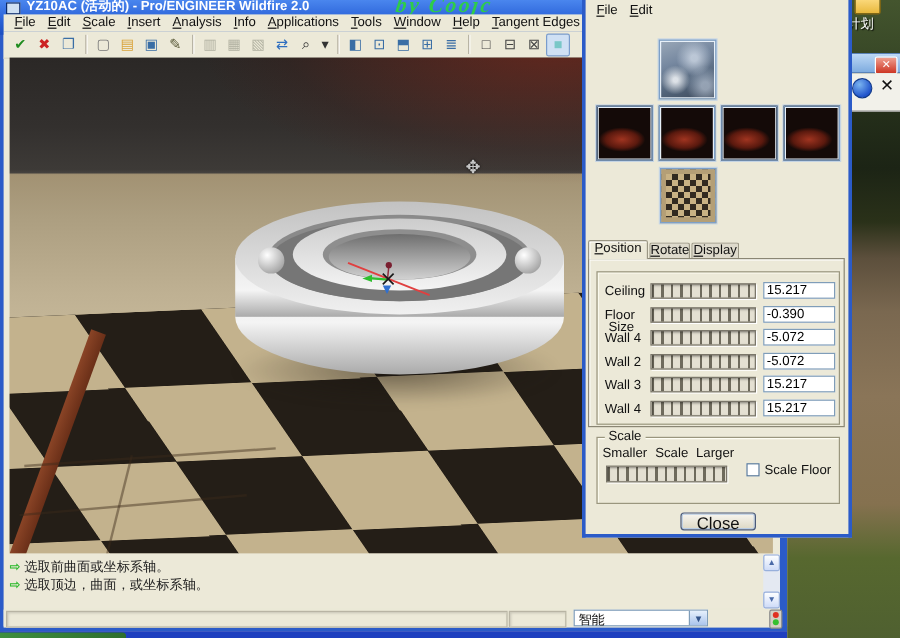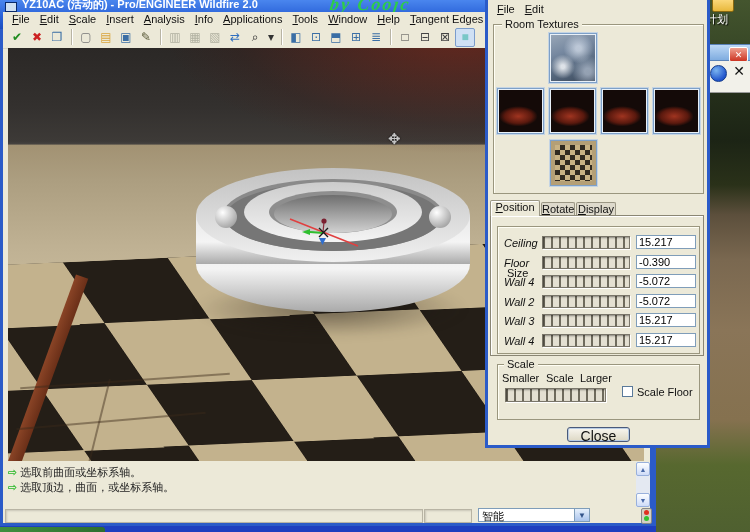--- a/index.html
+++ b/index.html
@@ -89,21 +89,21 @@
       #140a08;}
   .thumb.checkertex{background-color:#b49f76;background-image:repeating-conic-gradient(#312a20 0 25%, #c8b284 0 50%);
       background-size:10px 10px;background-position:4px 4px;box-shadow:inset 0 0 0 4px #b49f76,0 0 0 1px #c4d4e4;}
   .tab{position:absolute;box-sizing:border-box;text-align:center;font-size:11px;
     background:#dedacc;border:1px solid #9a9684;border-bottom:none;border-radius:2px 2px 0 0;}
   .tab::first-letter{text-decoration:underline;}
   .tab.active{background:#ece9d8;box-shadow:inset 1px 1px 0 #fff;z-index:3;}
   .tab-panel{position:absolute;left:2px;top:215px;width:214px;height:141px;box-sizing:border-box;
     background:#ece9d8;border:1px solid #8a8674;box-shadow:inset 1px 1px 0 #fff;}
   .size-row{position:absolute;left:10px;width:202px;height:15px;}
-  .size-row .lbl{position:absolute;left:6px;top:1px;font-size:11px;font-style:italic;}
+  .size-row .lbl{position:absolute;left:6px;top:1px;font-size:11px;}
   .thumbwheel{position:absolute;box-sizing:border-box;background:#d8d4c4;border:1px solid #7a766a;
     box-shadow:inset 1px 1px 2px rgba(0,0,0,.4), 1px 1px 0 #fff;
     background-image:repeating-linear-gradient(90deg,#6f6b5d 0 2px,#e4e0d2 2px 8px);}
   .size-row .thumbwheel{left:44px;top:0;width:88px;height:13px;}
   .val-field{position:absolute;left:138px;top:-1px;width:60px;height:14px;box-sizing:border-box;
     border:1px solid #7f9db9;background:#fff;font-size:11px;font-family:"Liberation Sans","DejaVu Sans",sans-serif;padding:0 2px;}
   .scale-lbl{position:absolute;font-size:11px;}
   .checkbox{position:absolute;width:11px;height:11px;box-sizing:border-box;background:#fff;border:1px solid #5a7a9a;}
   .close-btn{position:absolute;left:79px;top:427px;width:63px;height:15px;box-sizing:border-box;text-align:center;
     font-size:14px;background:linear-gradient(180deg,#f8f6f0,#ddd8c4);border:1px solid #4a5a7a;border-radius:3px;
@@ -263,23 +263,20 @@
     </div>
   </div>
 
   <div class="abs room-dialog">
     <div class="dlg-content">
       <div class="dlg-menubar">
         <span class="menu-item">File</span>
         <span class="menu-item">Edit</span>
       </div>
 
-      <div class="groupbox" style="left:5px;top:24px;width:209px;height:168px;">
-        <span class="group-label" style="left:8px;">Room Textures</span>
-      </div>
       <div class="thumb sky" style="left:61px;top:33px;width:48px;height:50px;"></div>
       <div class="thumb redtex" style="left:9px;top:88px;width:47px;height:46px;"></div>
       <div class="thumb redtex" style="left:61px;top:88px;width:47px;height:46px;"></div>
       <div class="thumb redtex" style="left:113px;top:88px;width:47px;height:46px;"></div>
       <div class="thumb redtex" style="left:165px;top:88px;width:47px;height:46px;"></div>
       <div class="thumb checkertex" style="left:62px;top:140px;width:47px;height:46px;"></div>
 
       <div class="tab active" style="left:2px;top:200px;width:50px;height:16px;">Position</div>
       <div class="tab" style="left:53px;top:202px;width:34px;height:14px;">Rotate</div>
       <div class="tab" style="left:88px;top:202px;width:40px;height:14px;">Display</div>

